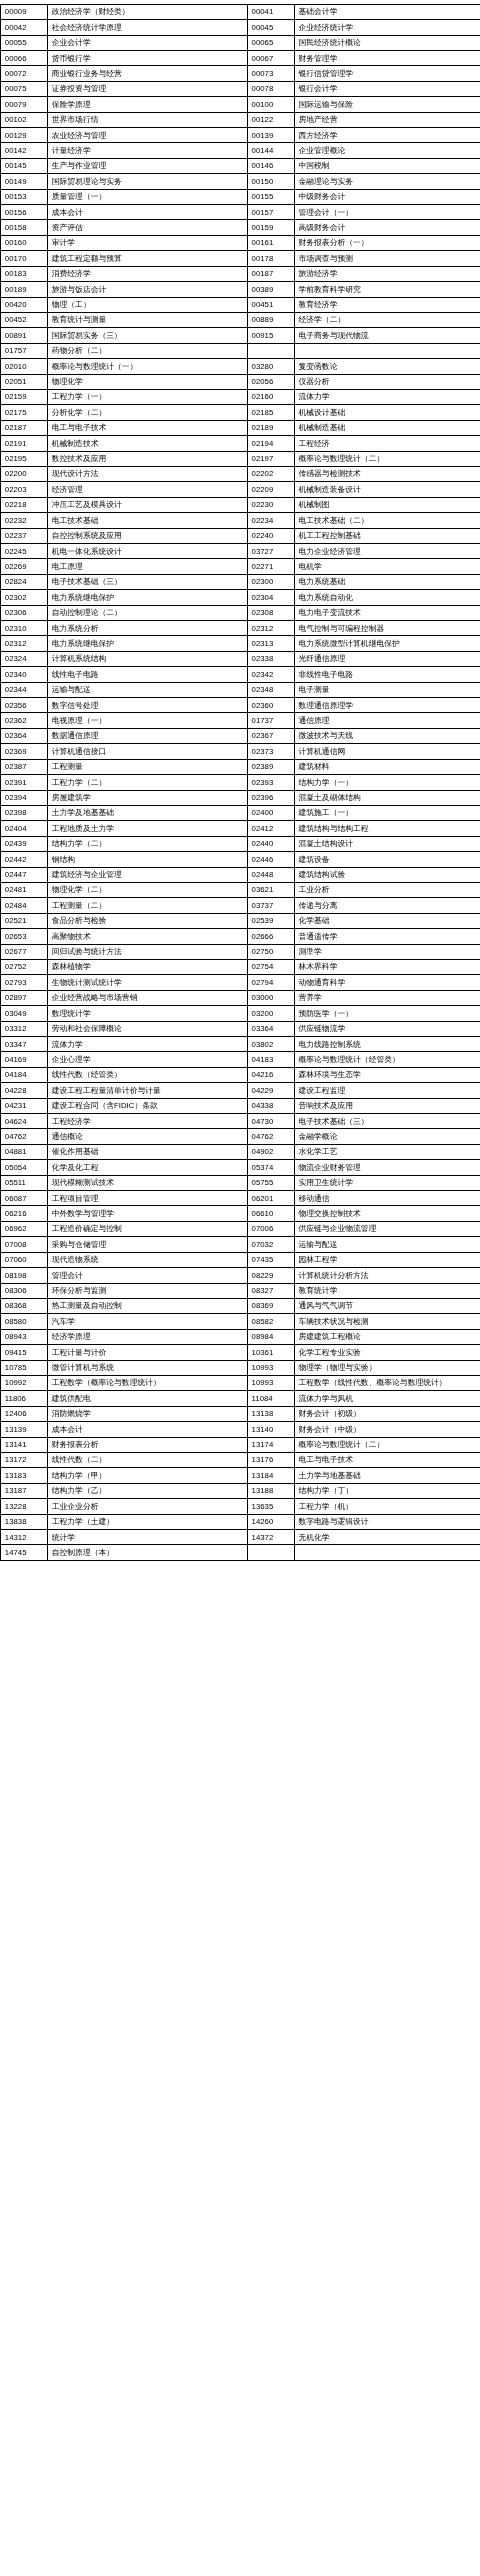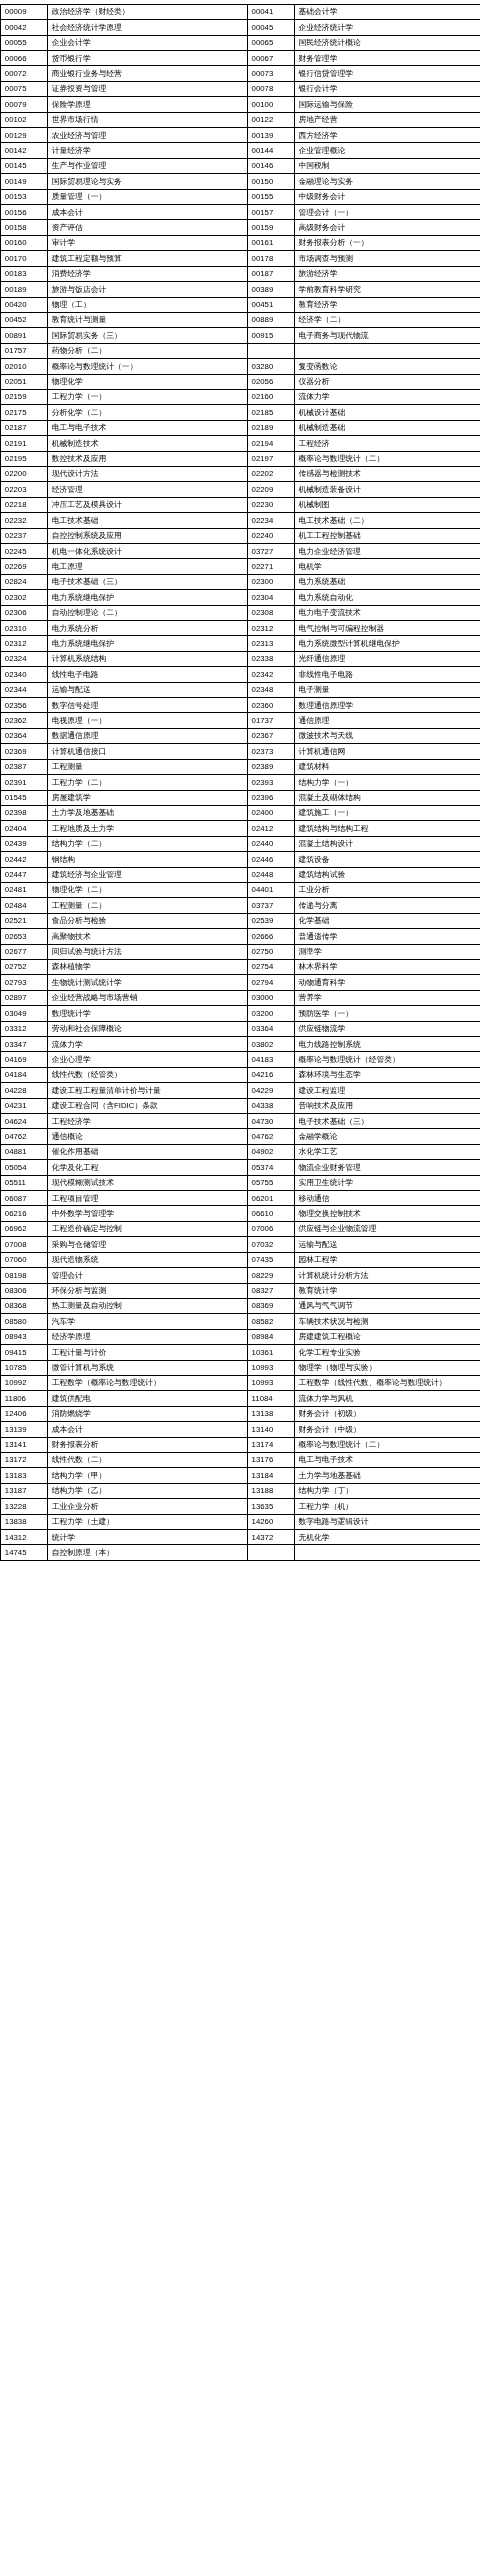--- a/index.html
+++ b/index.html
@@ -348,21 +348,21 @@
           <td class="code">02389</td>
           <td class="name">建筑材料</td>
         </tr>
         <tr>
           <td class="code">02391</td>
           <td class="name">工程力学（二）</td>
           <td class="code">02393</td>
           <td class="name">结构力学（一）</td>
         </tr>
         <tr>
-          <td class="code">01545</td>
+          <td class="code">02394</td>
           <td class="name">房屋建筑学</td>
           <td class="code">02396</td>
           <td class="name">混凝土及砌体结构</td>
         </tr>
         <tr>
           <td class="code">02398</td>
           <td class="name">土力学及地基基础</td>
           <td class="code">02400</td>
           <td class="name">建筑施工（一）</td>
         </tr>
@@ -386,21 +386,21 @@
         </tr>
         <tr>
           <td class="code">02447</td>
           <td class="name">建筑经济与企业管理</td>
           <td class="code">02448</td>
           <td class="name">建筑结构试验</td>
         </tr>
         <tr>
           <td class="code">02481</td>
           <td class="name">物理化学（二）</td>
-          <td class="code">04401</td>
+          <td class="code">03621</td>
           <td class="name">工业分析</td>
         </tr>
         <tr>
           <td class="code">02484</td>
           <td class="name">工程测量（二）</td>
           <td class="code">03737</td>
           <td class="name">传递与分离</td>
         </tr>
         <tr>
           <td class="code">02521</td>

